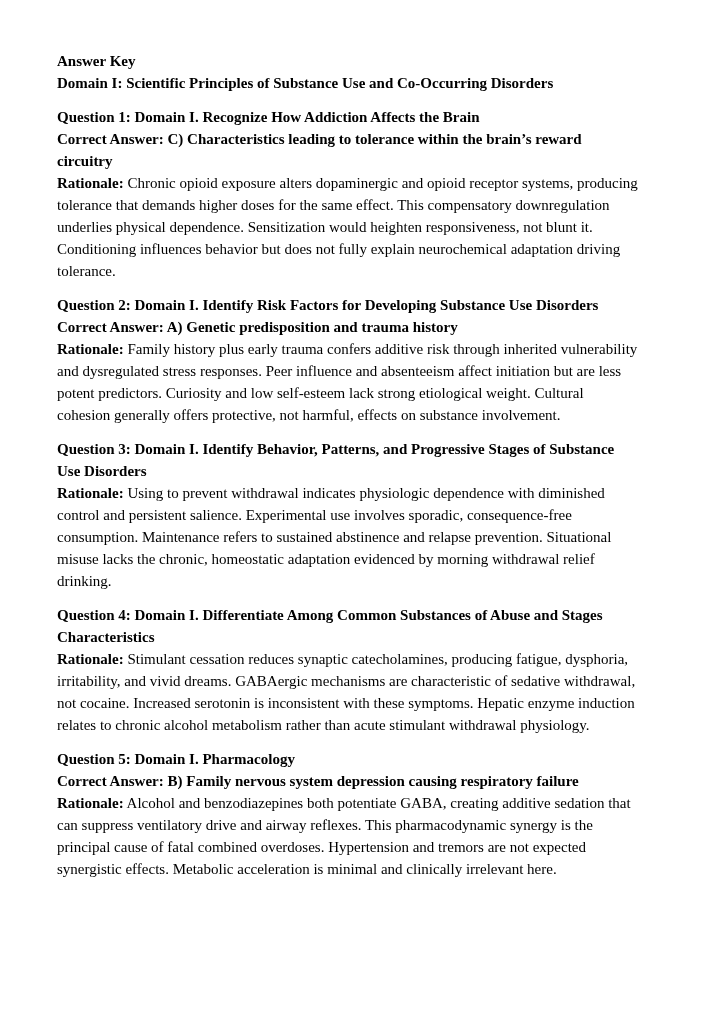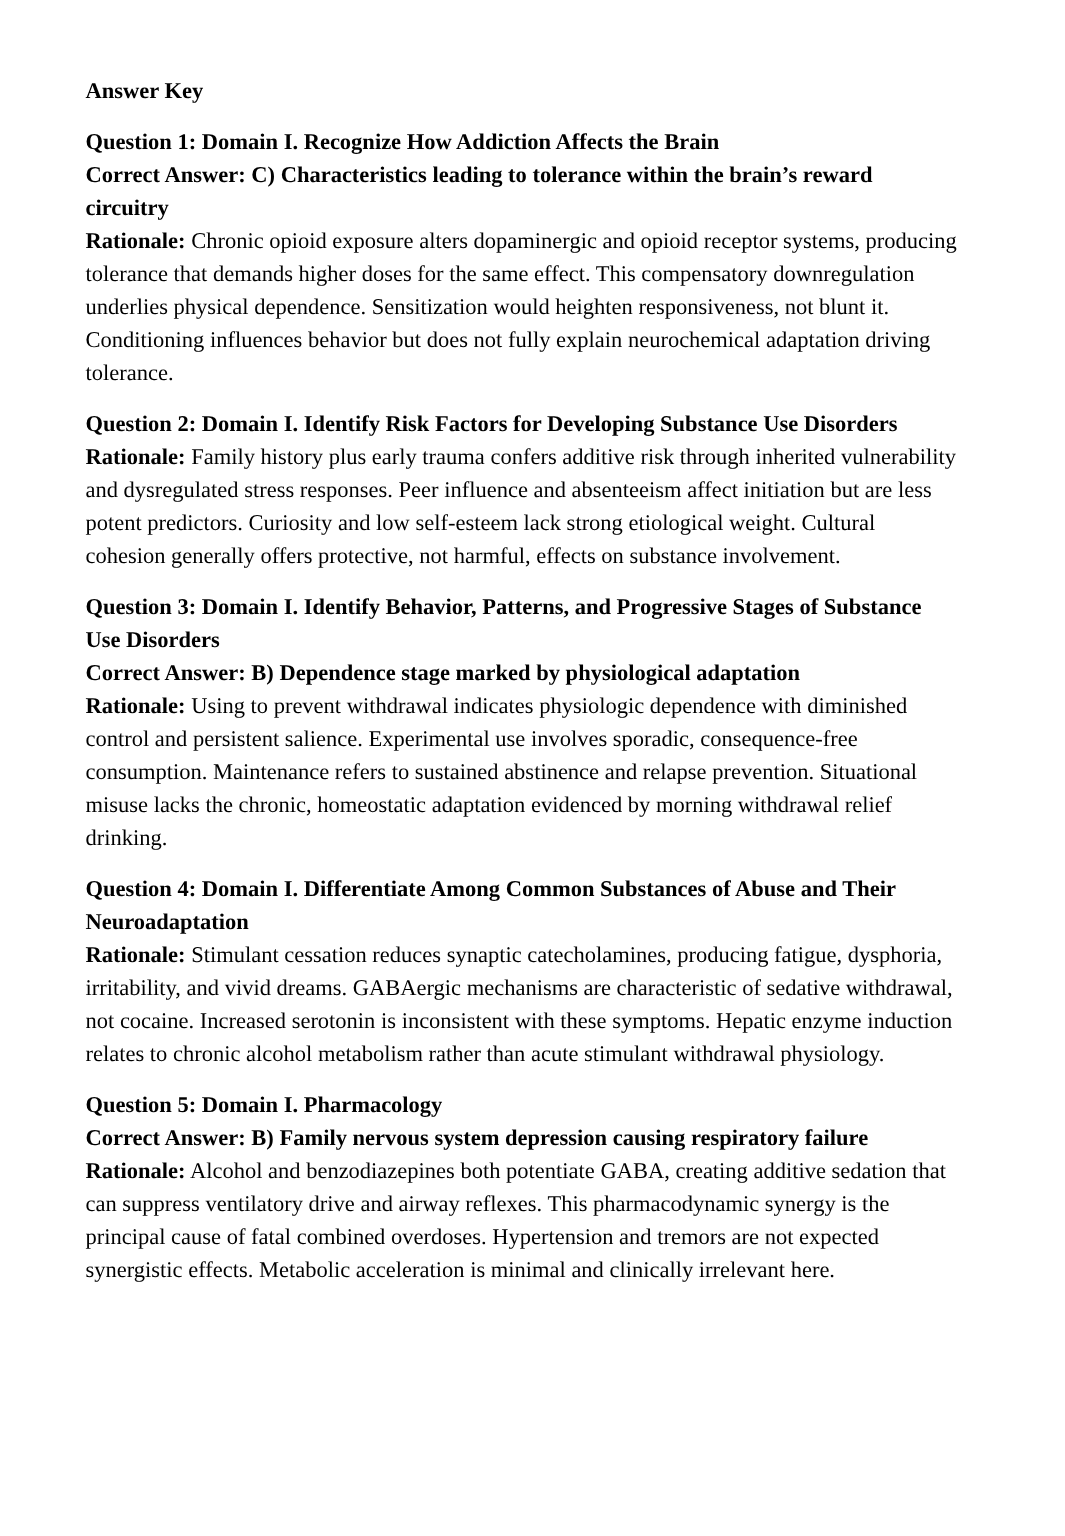--- a/index.html
+++ b/index.html
@@ -42,41 +42,42 @@
     font-weight: bold;
   }
 </style>
 </head>
 <body>
 
 <div class="page doc-text">
 
   <div class="header-block">
     <p class="bold">Answer Key</p>
+    <p class="bold">Domain I: Scientific Principles of Substance Use and Co-Occurring Disorders</p>
   </div>
 
   <div class="question-block">
     <p class="bold">Question 1: Domain I. Recognize How Addiction Affects the Brain</p>
     <p class="bold">Correct Answer: C) Characteristics leading to tolerance within the brain’s reward circuitry</p>
     <p><span class="bold">Rationale:</span> <span>Chronic opioid exposure alters dopaminergic and opioid receptor systems, producing tolerance that demands higher doses for the same effect. This compensatory downregulation underlies physical dependence. Sensitization would heighten responsiveness, not blunt it. Conditioning influences behavior but does not fully explain neurochemical adaptation driving tolerance.</span></p>
   </div>
 
   <div class="question-block">
     <p class="bold">Question 2: Domain I. Identify Risk Factors for Developing Substance Use Disorders</p>
+    <p class="bold">Correct Answer: A) Genetic predisposition and trauma history</p>
     <p><span class="bold">Rationale:</span> <span>Family history plus early trauma confers additive risk through inherited vulnerability and dysregulated stress responses. Peer influence and absenteeism affect initiation but are less potent predictors. Curiosity and low self-esteem lack strong etiological weight. Cultural cohesion generally offers protective, not harmful, effects on substance involvement.</span></p>
   </div>
 
   <div class="question-block">
     <p class="bold">Question 3: Domain I. Identify Behavior, Patterns, and Progressive Stages of Substance Use Disorders</p>
-    <p class="bold">Correct Answer: B) Dependence stage marked by physiological adaptation</p>
     <p><span class="bold">Rationale:</span> <span>Using to prevent withdrawal indicates physiologic dependence with diminished control and persistent salience. Experimental use involves sporadic, consequence-free consumption. Maintenance refers to sustained abstinence and relapse prevention. Situational misuse lacks the chronic, homeostatic adaptation evidenced by morning withdrawal relief drinking.</span></p>
   </div>
 
   <div class="question-block">
-    <p class="bold">Question 4: Domain I. Differentiate Among Common Substances of Abuse and Their Neuroadaptation</p>
+    <p class="bold">Question 4: Domain I. Differentiate Among Common Substances of Abuse and Stages Characteristics</p>
     <p><span class="bold">Rationale:</span> <span>Stimulant cessation reduces synaptic catecholamines, producing fatigue, dysphoria, irritability, and vivid dreams. GABAergic mechanisms are characteristic of sedative withdrawal, not cocaine. Increased serotonin is inconsistent with these symptoms. Hepatic enzyme induction relates to chronic alcohol metabolism rather than acute stimulant withdrawal physiology.</span></p>
   </div>
 
   <div class="question-block">
     <p class="bold">Question 5: Domain I. Pharmacology</p>
     <p class="bold">Correct Answer: B) Family nervous system depression causing respiratory failure</p>
     <p><span class="bold">Rationale:</span> <span>Alcohol and benzodiazepines both potentiate GABA, creating additive sedation that can suppress ventilatory drive and airway reflexes. This pharmacodynamic synergy is the principal cause of fatal combined overdoses. Hypertension and tremors are not expected synergistic effects. Metabolic acceleration is minimal and clinically irrelevant here.</span></p>
   </div>
 
 </div>

